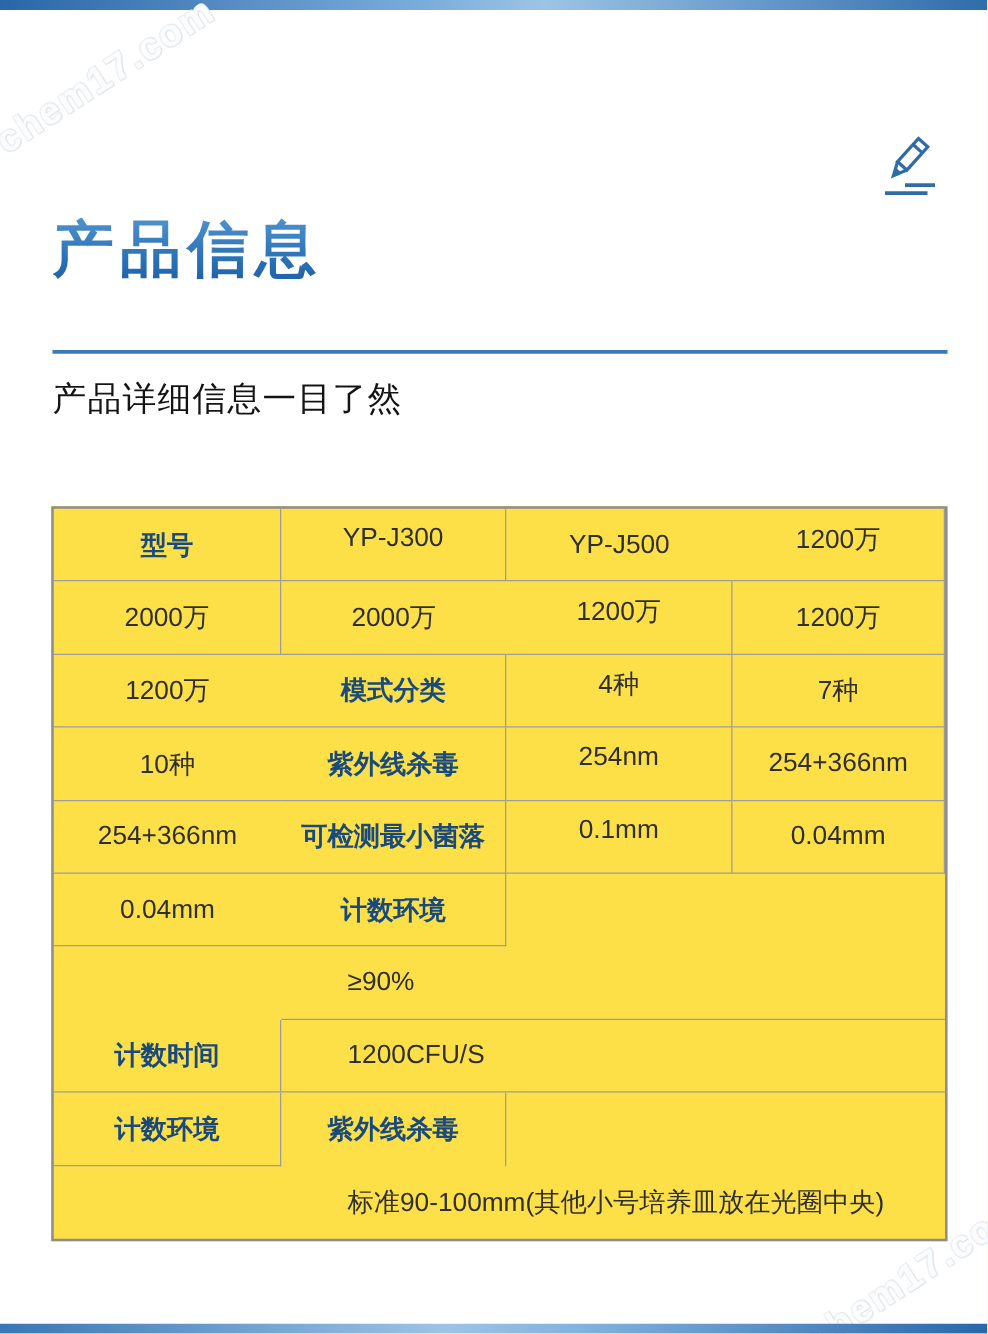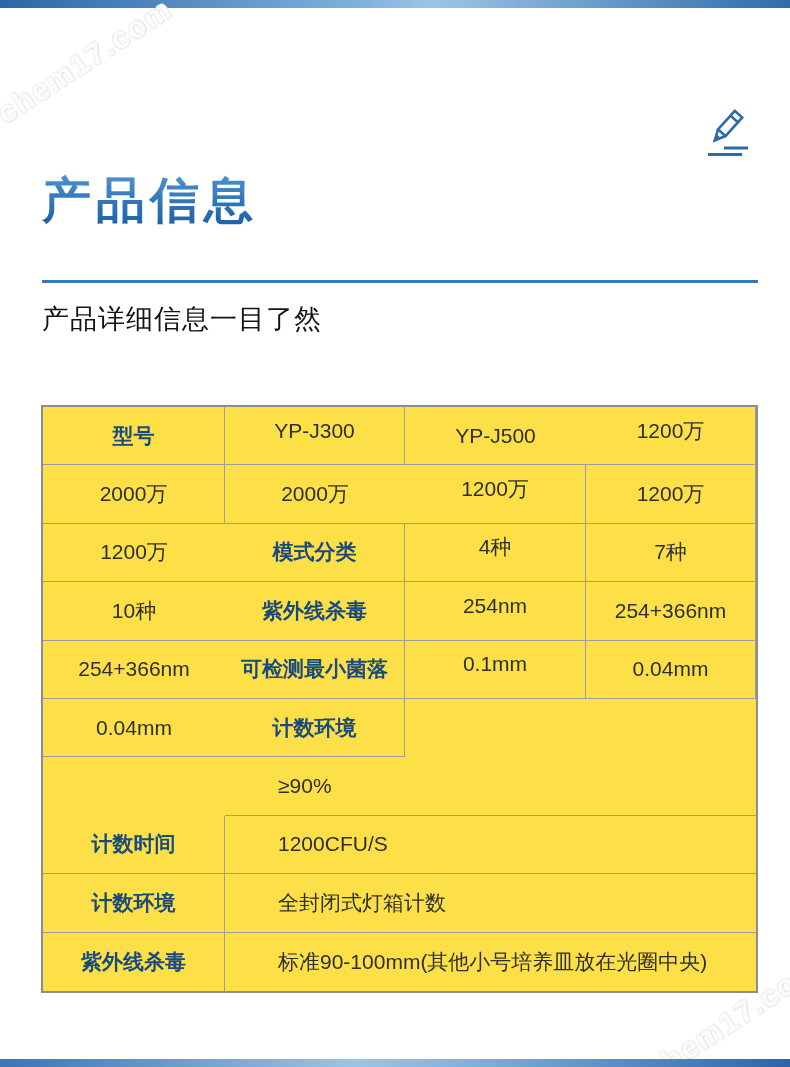--- a/index.html
+++ b/index.html
@@ -174,23 +174,20 @@
       </div>
       <div class="cell lab">
         <span>计数时间</span>
       </div>
       <div class="cell merged last">
         <span>1200CFU/S</span>
       </div>
       <div class="cell lab">
         <span>计数环境</span>
       </div>
-      <div class="cell merged last">
-        <span>全封闭式灯箱计数</span>
-      </div>
       <div class="cell lab bot">
         <span>紫外线杀毒</span>
       </div>
       <div class="cell merged last bot">
         <span>标准90-100mm(其他小号培养皿放在光圈中央)</span>
       </div>
     </div>
 
   <div class="wm wm-bottom">chem17.com</div>
 

